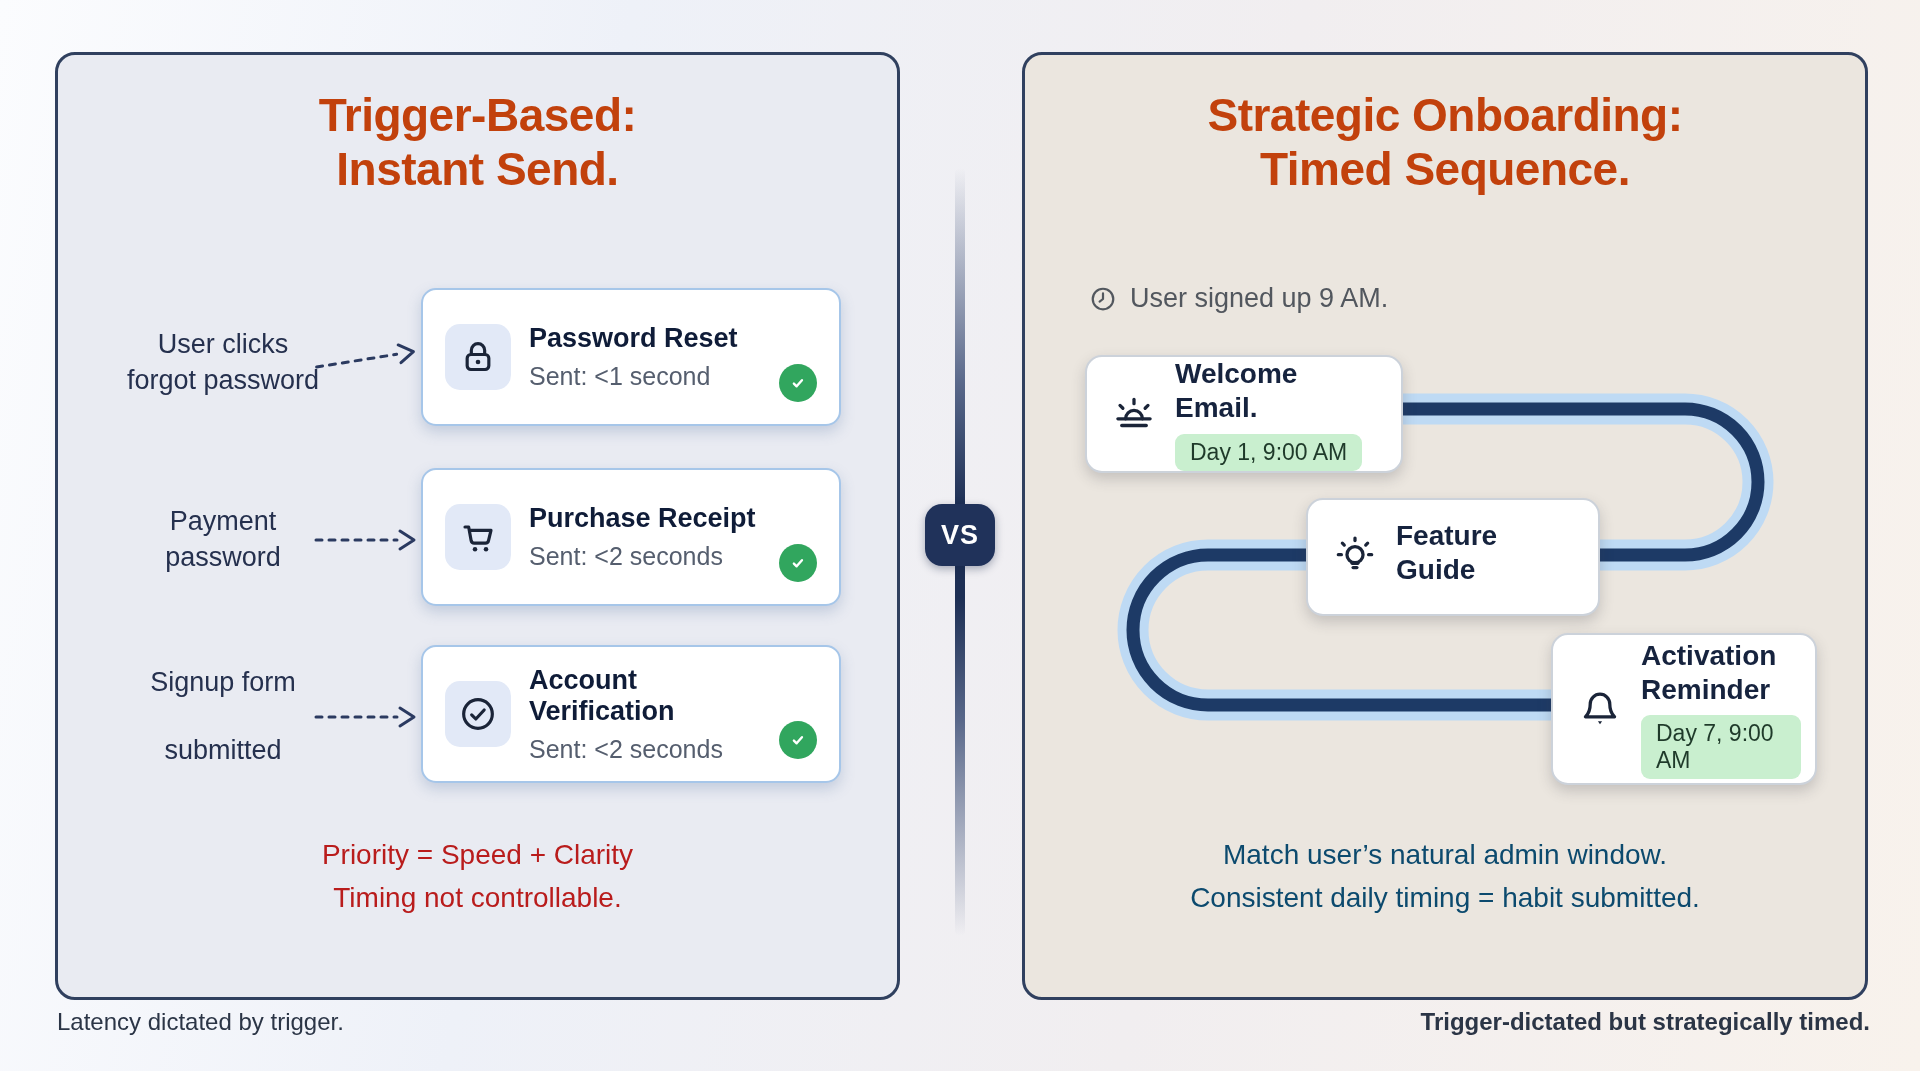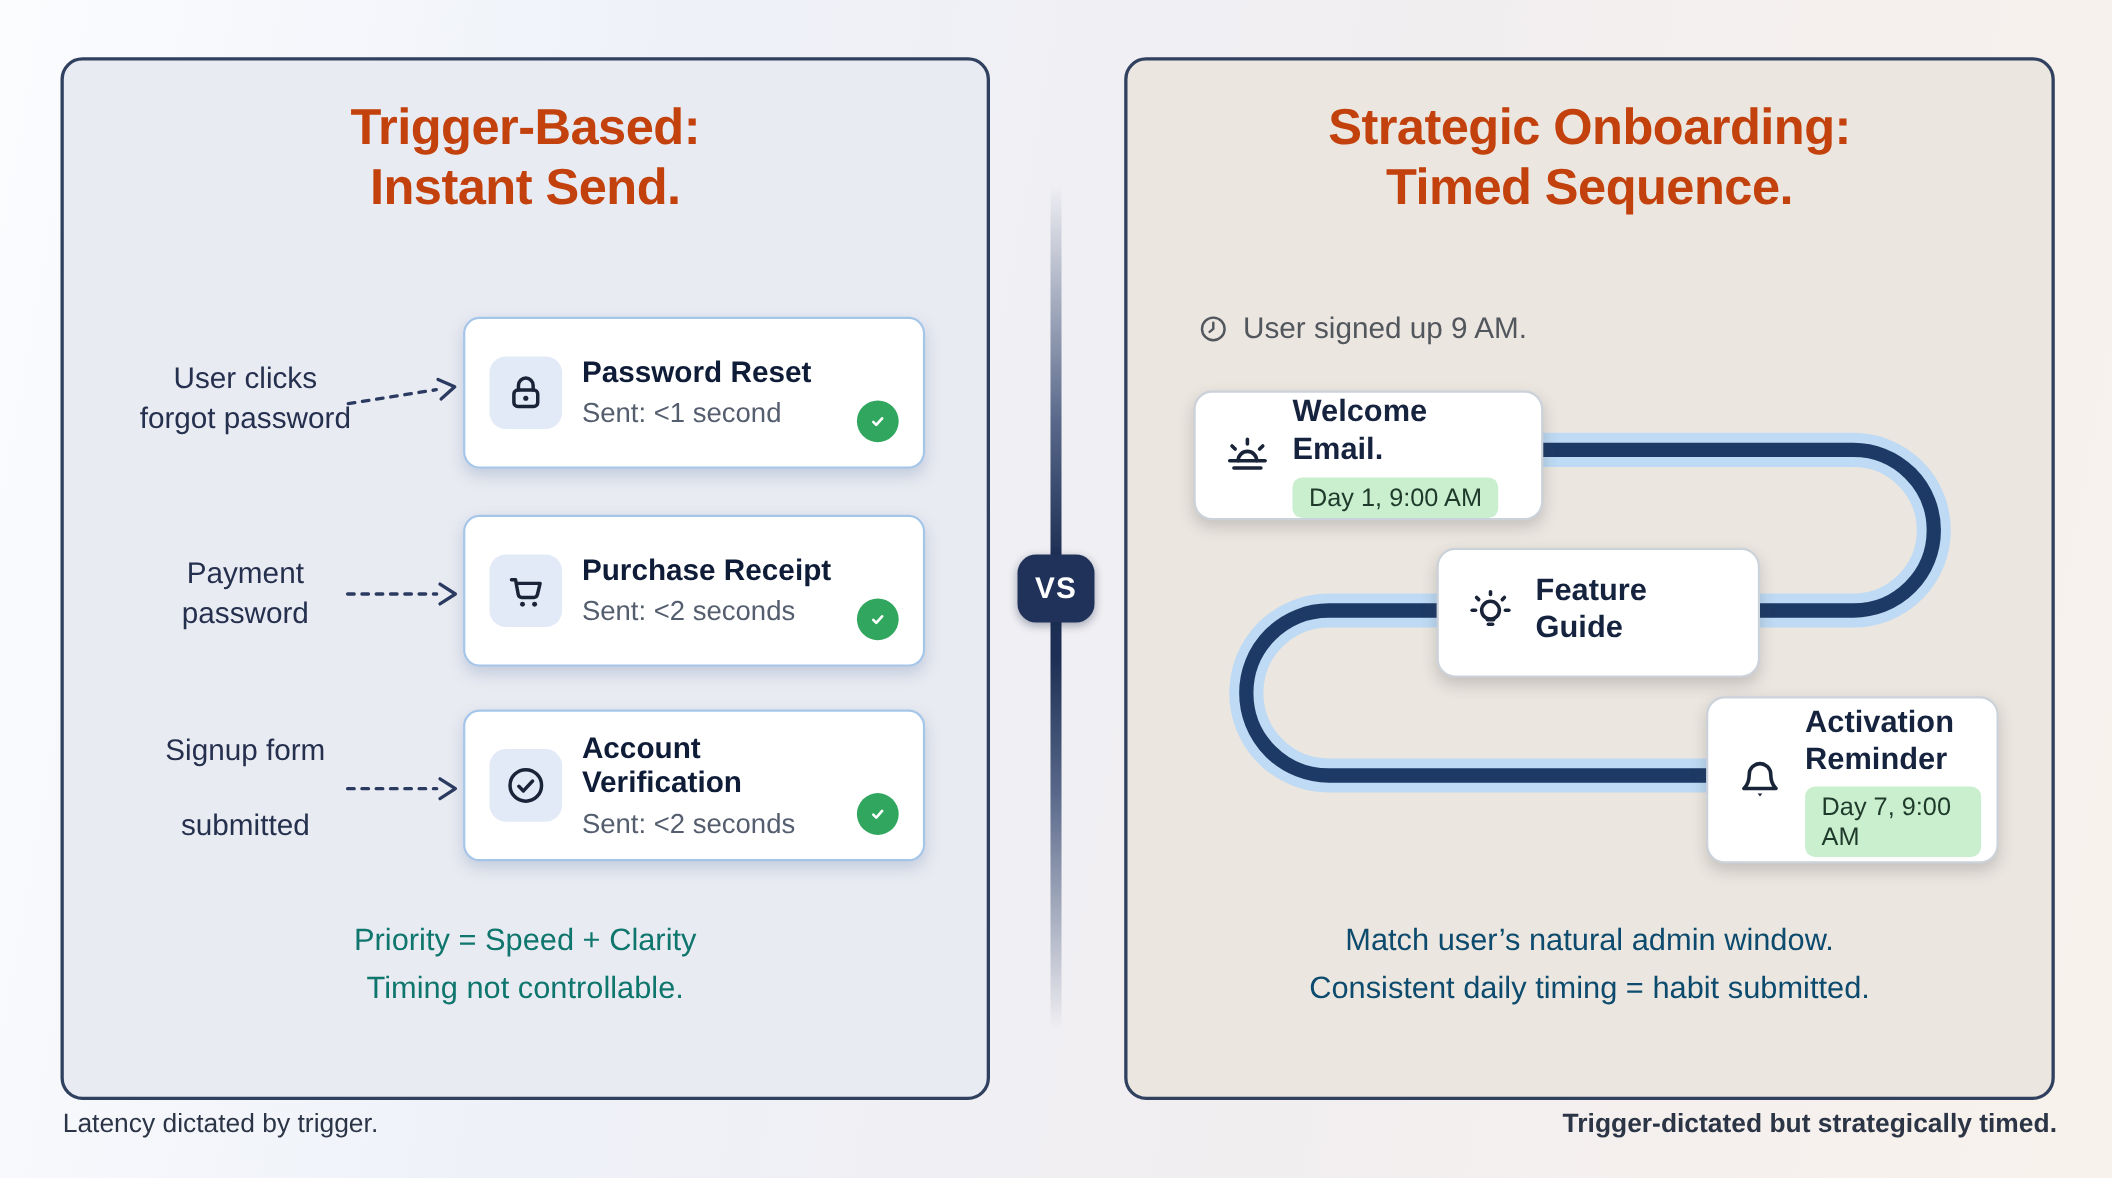--- a/index.html
+++ b/index.html
@@ -44,21 +44,21 @@
   .card-text { margin-left:18px; flex:1 1 auto; }
   .card-title { font-size:27px; font-weight:bold; color:#0f1c38; margin-bottom:8px; }
   .card-sub   { font-size:25px; color:#555e6e; }
   .check-dot {
     width:38px; height:38px; border-radius:50%; background:#31a65e;
     display:flex; align-items:center; justify-content:center;
     align-self:flex-end; margin-bottom:22px; flex:0 0 auto;
   }
   .panel-footer {
     position:absolute; top:778px; left:0; width:100%;
-    text-align:center; font-size:28px; line-height:1.55; color:#0f766e;
+    text-align:center; font-size:28px; line-height:1.55; color:#b91c1c;
   }
   .panel-footer span { display:block; }
   .panel-right .panel-footer { color:#0c4a6e; }
 
   
   .divider-bar {
     position:absolute; left:955px; top:168px; width:10px; height:768px; border-radius:5px;
     background:linear-gradient(180deg,rgba(90,100,125,0) 0%,#59688a 28%,#1d2f54 44%,#1d2f54 56%,#59688a 72%,rgba(90,100,125,0) 100%);
   }
   .vs-badge {

